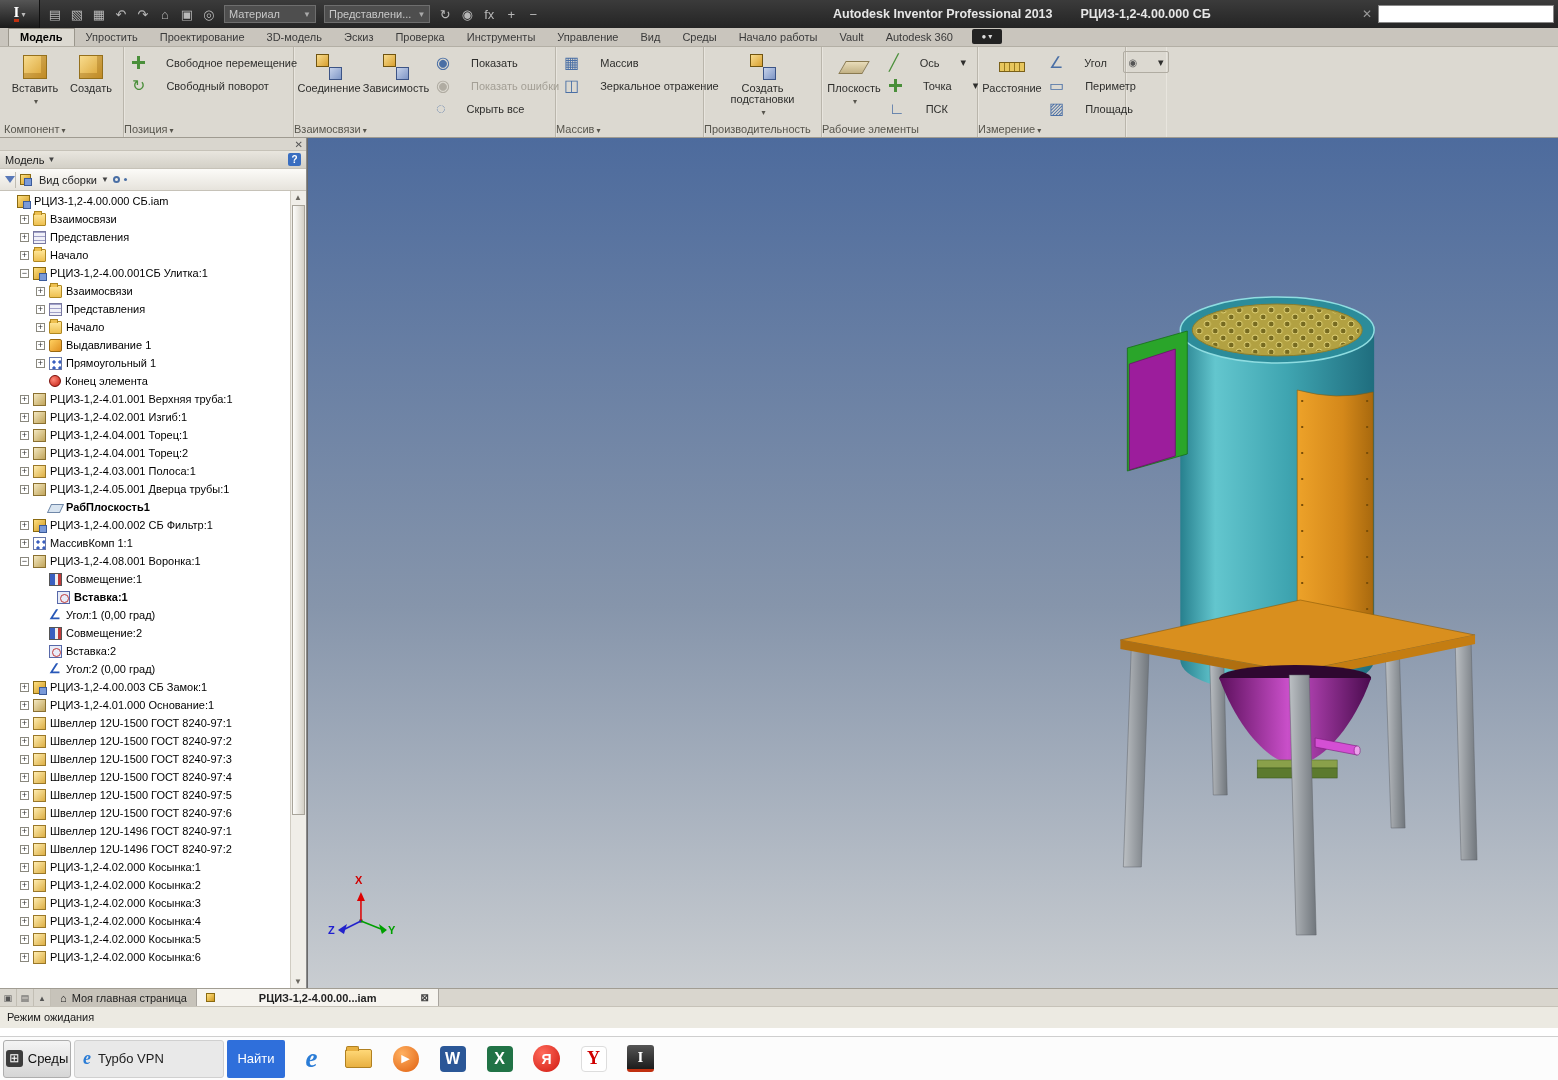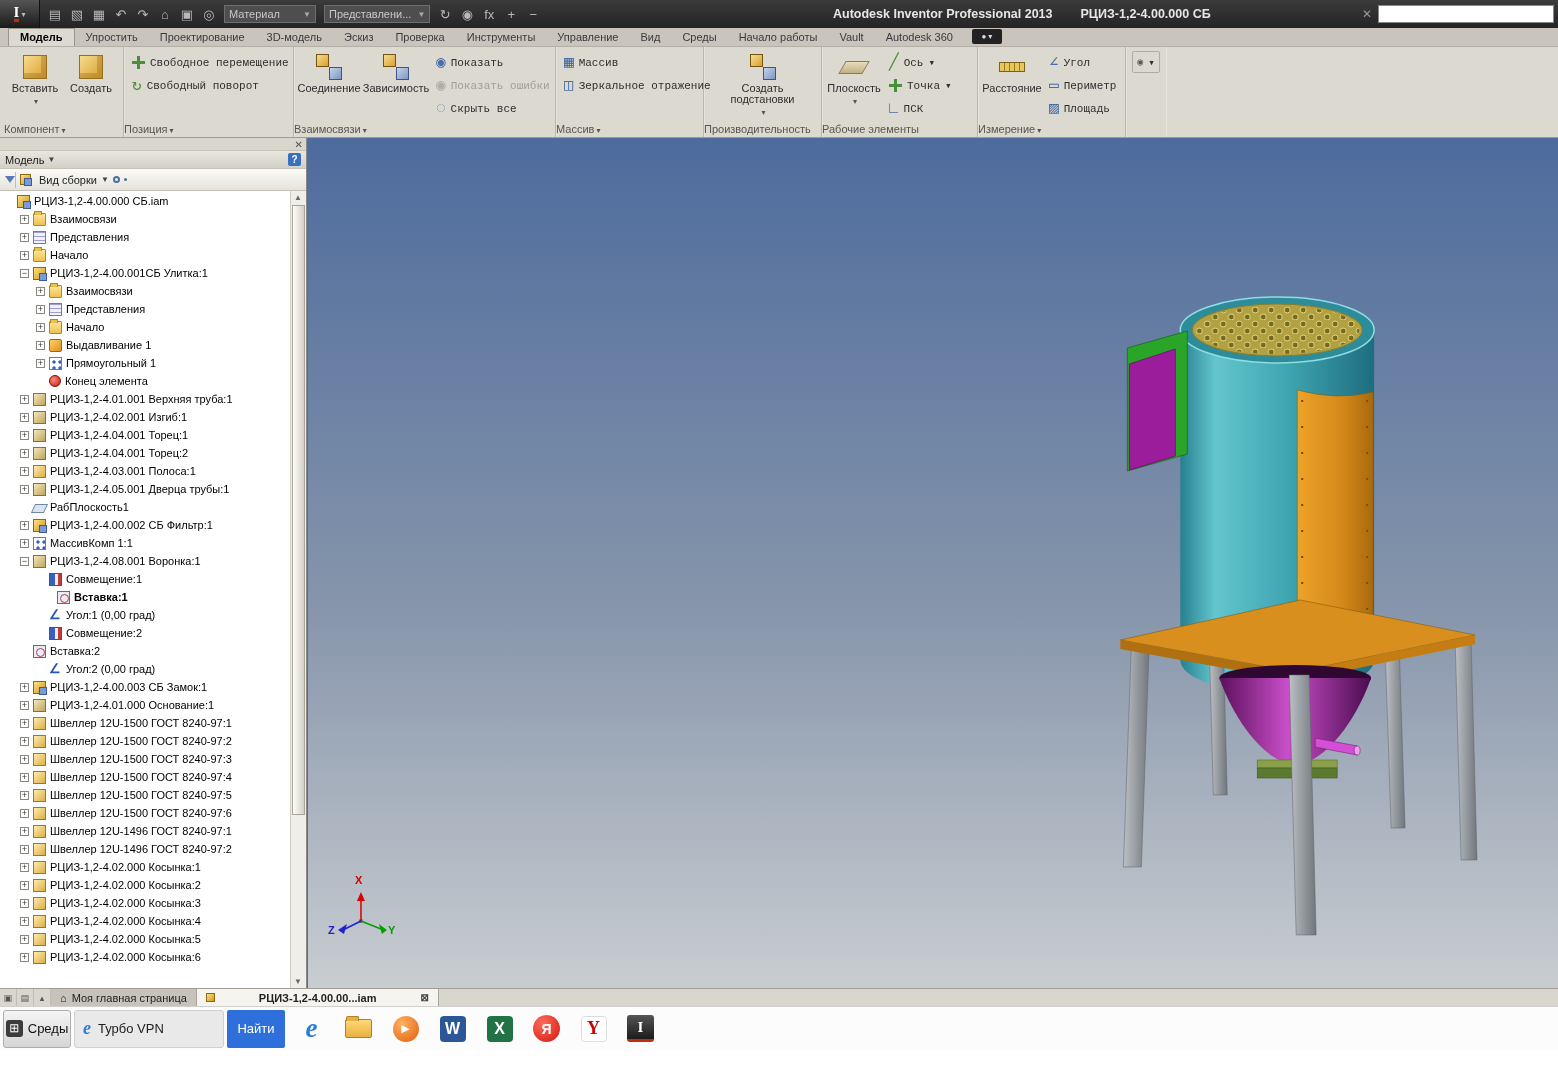--- a/index.html
+++ b/index.html
@@ -26,21 +26,21 @@
   .rtab.active {background:#dcd9d1;border:1px solid #9a968c;border-bottom:none;color:#000;font-weight:bold;}
   .tab-extra {width:30px;height:15px;background:#222;border-radius:2px;margin:0 0 2px 8px;color:#ddd;display:flex;align-items:center;justify-content:center;font-size:8px;gap:2px;}
 
   
   .ribbon {height:91px;background:#dcd9d1;display:flex;padding-left:4px;border-bottom:1px solid #9f9b91;flex:none;}
   .rgroup {display:flex;flex-direction:column;border-right:1px solid #bab6ac;box-shadow:1px 0 0 #e8e5de;}
   .rgc {flex:1;display:flex;align-items:flex-start;padding:4px 4px 0;gap:3px;}
   .rbig {display:flex;flex-direction:column;align-items:center;gap:2px;padding:2px 2px;border-radius:2px;text-align:center;line-height:11px;color:#2e2e2c;}
   .ricon {height:28px;display:flex;align-items:center;justify-content:center;}
   .rsm-col {display:flex;flex-direction:column;gap:4px;padding-top:2px;}
-  .rsm {display:flex;align-items:center;gap:5px;height:19px;padding:0 4px;color:#2e2e2c;white-space:nowrap;font-family:Liberation Mono, monospace;}
+  .rsm {display:flex;align-items:center;gap:21px;height:19px;padding:0 4px;color:#2e2e2c;white-space:nowrap;}
   .rsm.disabled {color:#a39f95;}
   .rglabel {height:15px;line-height:14px;text-align:left;color:#57554d;white-space:nowrap;}
   .rglabel .dd,.rbig .dd {font-size:8px;color:#57554d;margin-left:2px;}
   .cube {width:24px;height:24px;background:linear-gradient(135deg,#f8dc8e,#d8a030);border:1px solid #95701c;box-shadow:inset -5px -5px 0 rgba(140,90,10,.30);}
   .two-cubes {position:relative;width:26px;height:26px;}
   .two-cubes i {position:absolute;width:13px;height:13px;border:1px solid #705410;background:linear-gradient(135deg,#f8dc8e,#d8a030);}
   .two-cubes i:first-child {left:0;top:0;}
   .two-cubes i:last-child {right:0;bottom:0;background:linear-gradient(135deg,#c6d2ea,#7e96c6);border-color:#3c5486;}
   .g {font-size:16px;line-height:16px;color:#4a6fa5;}
   .g.grn {color:#4a8f3a;}
@@ -471,21 +471,21 @@
             <div class="trow" style="padding-left: 20px;">
               <span class="exp">+</span>
               <span class="ti ti-part"></span>
               <span class="tlabel">РЦИЗ-1,2-4.03.001 Полоса:1</span>
             </div>
             <div class="trow" style="padding-left: 20px;">
               <span class="exp">+</span>
               <span class="ti ti-part2"></span>
               <span class="tlabel">РЦИЗ-1,2-4.05.001 Дверца трубы:1</span>
             </div>
-            <div class="trow" style="padding-left: 20px;">
+            <div class="trow" style="padding-left: 36px; font-weight: bold;">
               <span class="noexp"></span>
               <span class="ti ti-wplane"></span>
               <span class="tlabel">РабПлоскость1</span>
             </div>
             <div class="trow" style="padding-left: 20px;">
               <span class="exp">+</span>
               <span class="ti ti-asm"></span>
               <span class="tlabel">РЦИЗ-1,2-4.00.002 СБ Фильтр:1</span>
             </div>
             <div class="trow" style="padding-left: 20px;">
@@ -511,21 +511,21 @@
             <div class="trow" style="padding-left: 36px;">
               <span class="noexp"></span>
               <span class="ti ti-angle"></span>
               <span class="tlabel">Угол:1 (0,00 град)</span>
             </div>
             <div class="trow" style="padding-left: 36px;">
               <span class="noexp"></span>
               <span class="ti ti-mate"></span>
               <span class="tlabel">Совмещение:2</span>
             </div>
-            <div class="trow" style="padding-left: 20px;">
+            <div class="trow" style="padding-left: 36px;">
               <span class="noexp"></span>
               <span class="ti ti-insert"></span>
               <span class="tlabel">Вставка:2</span>
             </div>
             <div class="trow" style="padding-left: 36px;">
               <span class="noexp"></span>
               <span class="ti ti-angle"></span>
               <span class="tlabel">Угол:2 (0,00 град)</span>
             </div>
             <div class="trow" style="padding-left: 20px;">
@@ -703,20 +703,23 @@
           <span>Моя главная страница</span>
         </div>
         <div class="dtab active">
           <span class="mini"></span>
           <span>РЦИЗ-1,2-4.00.00...iam</span>
           <span class="cl">⊠</span>
         </div>
       </span>
   </div>
 
+  <div class="statusbar">
+    <span>Режим ожидания</span>
+  </div>
 
   <div class="taskbar">
     <div class="tk-start">
       <span class="logo">⊞</span>
       <span>Среды</span>
     </div>
     <div class="tk-vpn">
       <span class="ie-e" style="font-size:18px;">e</span>
       <span>Турбо VPN</span>
     </div>

